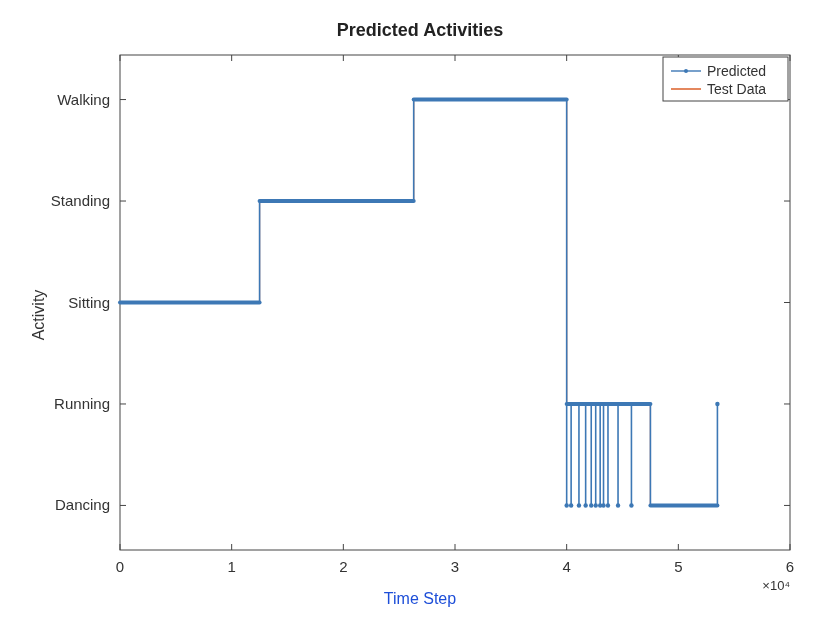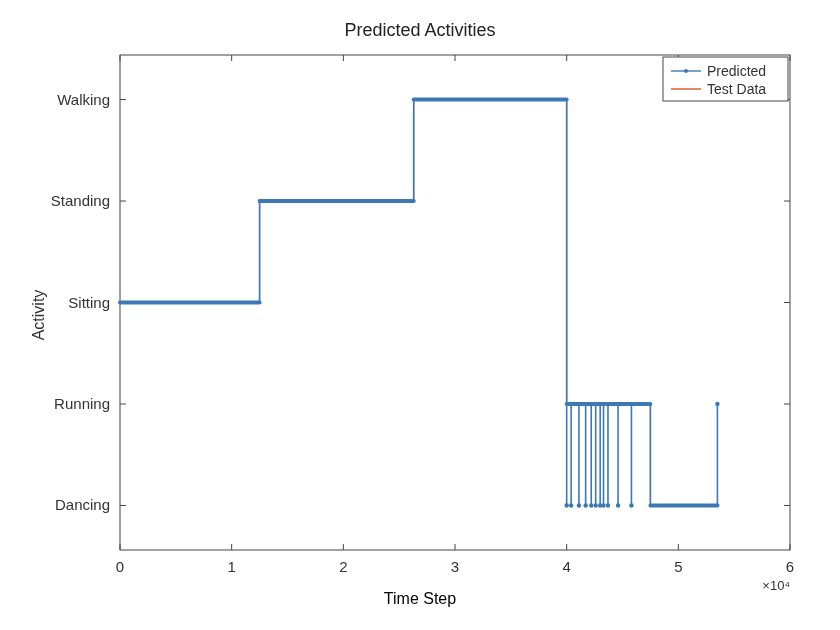--- a/index.html
+++ b/index.html
@@ -16,41 +16,41 @@
     width: 840px;
     height: 630px;
     background: #fff;
   }
   .title {
     position: absolute;
     top: 20px;
     left: 0;
     width: 840px;
     text-align: center;
-    font-weight: normal;
+    font-weight: bold;
     font-size: 18px;
     color: #222;
   }
   .ylabel {
     position: absolute;
     left: 14px;
     top: 50%;
     transform: translateY(-50%) rotate(-90deg);
     transform-origin: center;
     font-size: 16px;
     color: #333;
   }
   .xlabel {
     position: absolute;
     bottom: 22px;
     left: 0;
     width: 840px;
     text-align: center;
     font-size: 16px;
-    color: #000000;
+    color: #1d4ed8;
   }
   svg.plot {
     position: absolute;
     left: 0;
     top: 0;
   }
   .axis-line { stroke: #444; stroke-width: 1; fill: none; }
   .tick { stroke: #444; stroke-width: 1; }
   .tick-label { font-size: 15px; fill: #333; }
   .ytick-label { font-size: 15px; fill: #333; }

